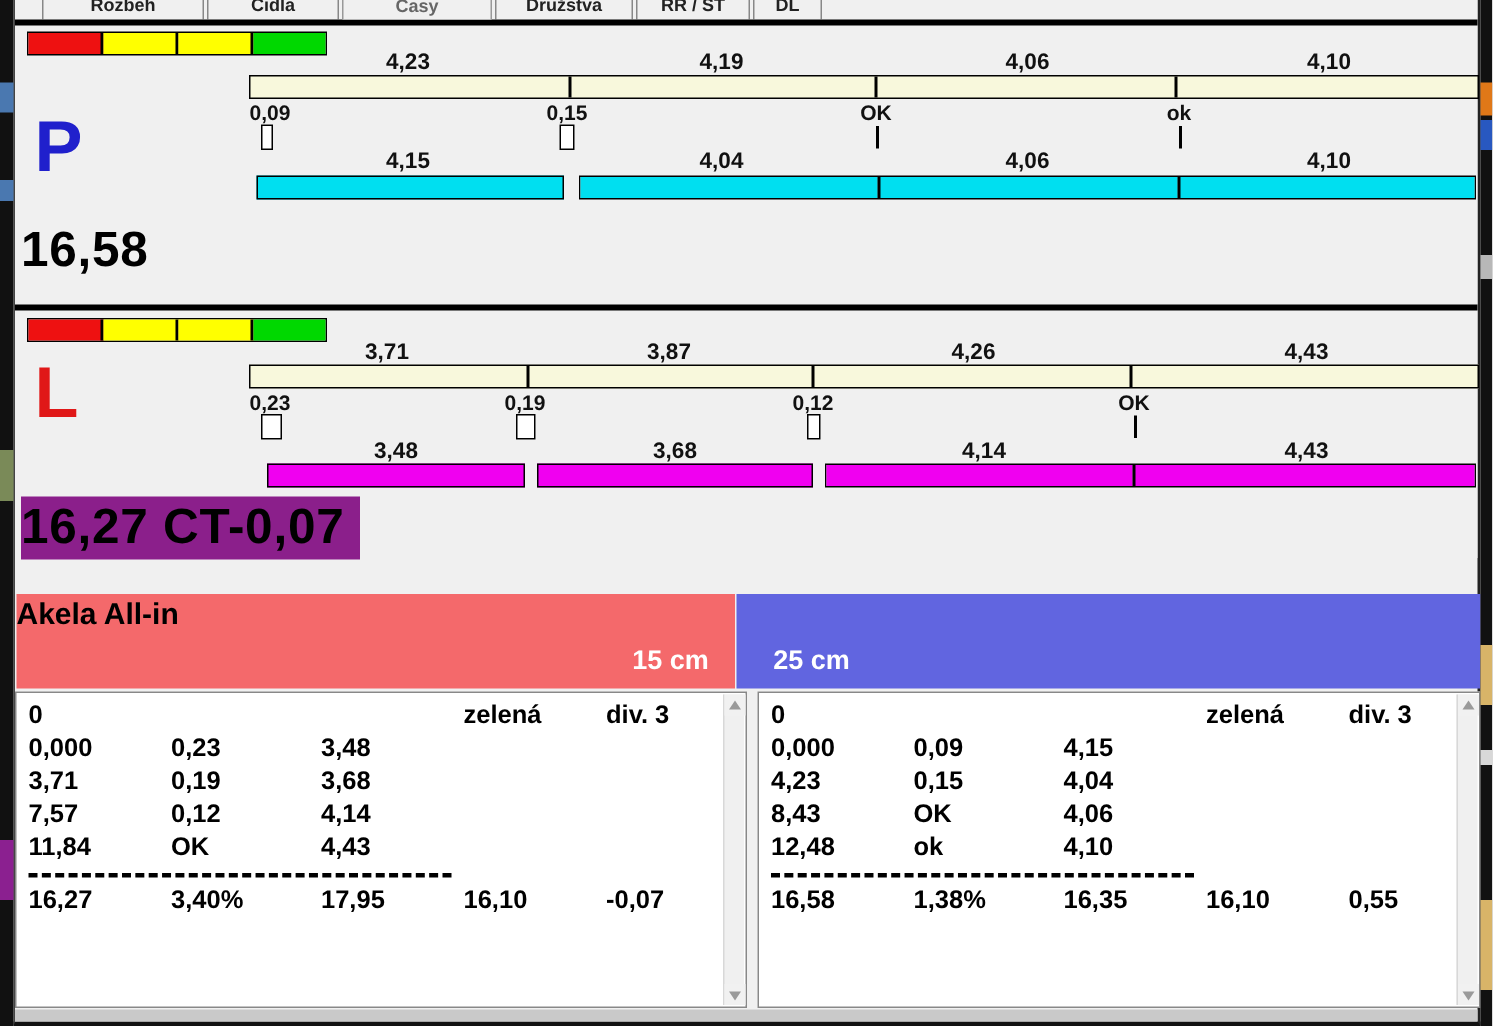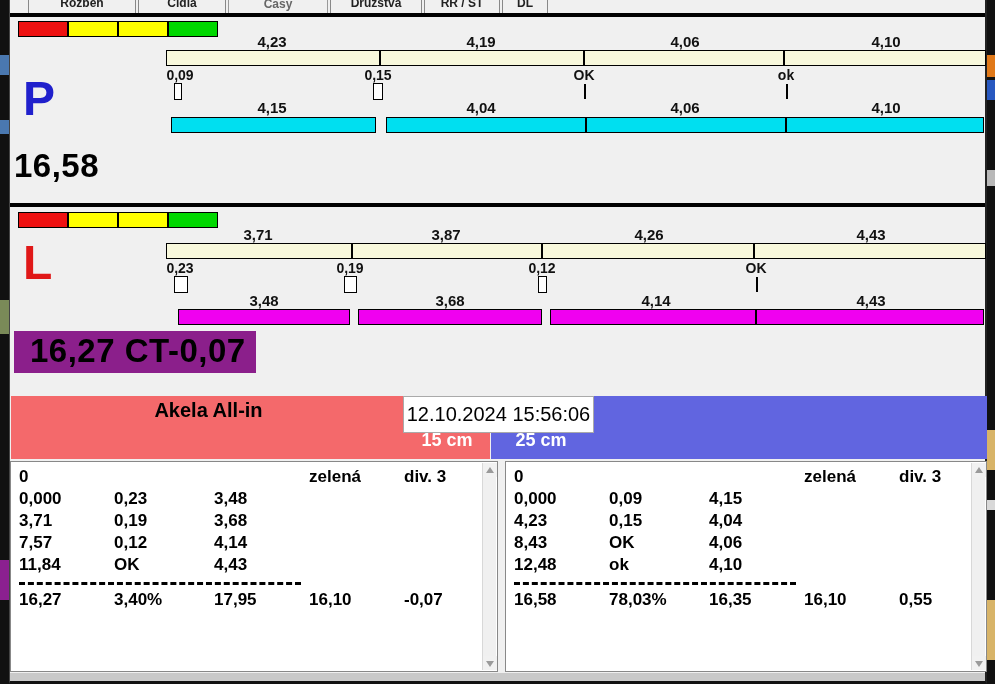--- a/index.html
+++ b/index.html
@@ -36,21 +36,21 @@
   .status-cell { flex:1; border-right:2px solid #000; }
   .status-cell:last-child { border-right:none; }
 
   .big-letter { position:absolute; left:13px; font-size:48px; font-weight:bold; line-height:48px; }
   .letter-p { top:58px; color:#2020cc; }
   .letter-l { top:32px; color:#e01818; }
 
   .big-total { position:absolute; left:4px; font-size:33px; font-weight:bold; color:#000;
                letter-spacing:0.5px; }
   .total-p { top:130px; }
-  .total-l { top:124px; background:#8b1f8b; padding:1px 10px 3px 16px; }
+  .total-l { top:124px; background:#8b1f8b; padding:1px 10px 3px 0; }
 
   .bar-zone { position:absolute; left:156px; width:820px; height:16px; }
   .lbl-row { position:absolute; left:156px; width:820px; height:16px; }
   .seg-lbl { position:absolute; transform:translateX(-50%); font-weight:bold; font-size:15px;
              color:#111; white-space:nowrap; }
 
   .cream-bar { border:1px solid #000; background:#f8f8dc; display:flex; }
   .cream-seg { height:100%; }
   .cream-seg + .cream-seg { border-left:2px solid #000; }
 
@@ -64,21 +64,21 @@
   .seg-group.mag-g > div { background:#f000f0; }
 
   .tick-box { position:absolute; top:0; width:10px; height:17px; background:#fff; border:1px solid #000; }
   .tick-line { position:absolute; top:1px; width:2px; height:15px; background:#000; }
 
   
   .teams { position:absolute; left:0; top:396px; width:100%; height:278px; }
   .hdr { position:absolute; top:0; height:63px; }
   .hdr-red { left:1px; width:479px; background:#f4696b; }
   .hdr-blue { left:481px; width:496px; background:#6165e0; }
-  .hdr-title { position:absolute; top:3px; text-align:center; font-size:20px; font-weight:bold; color:#000; }
+  .hdr-title { position:absolute; top:3px; text-align:left; font-size:20px; font-weight:bold; color:#000; }
   .hdr-dogs { position:absolute; top:36px; text-align:center; font-size:16px; font-weight:bold; color:#fff; }
   .hdr-size { position:absolute; top:34px; text-align:center; font-size:18px; font-weight:bold; color:#fff; }
 
   .date-box { position:absolute; left:393px; top:0; width:191px; height:37px; background:#fff;
               border:1px solid #aaa; text-align:center; line-height:35px; font-size:20px; color:#000;
               z-index:3; white-space:nowrap; }
 
   .dtable { position:absolute; top:65px; height:211px; background:#fff; border:1px solid #888; }
   .dtable-left { left:0; width:488px; }
   .dtable-right { left:495px; width:482px; }
@@ -234,21 +234,20 @@
 
       <div class="hdr hdr-red">
         <div class="hdr-title" style="left:0;width:395px;">Akela All-in</div>
         <div class="hdr-size" style="left:393px;width:86px;">15 cm</div>
       </div>
 
       <div class="hdr hdr-blue">
         <div class="hdr-size" style="left:0;width:100px;">25 cm</div>
       </div>
 
-      <div class="date-box">12.10.2024 15:56:06</div>
 
       <div class="dtable dtable-left">
         <div class="tbl-inner">
           <div class="trow">
             <span>0</span>
             <span></span>
             <span></span>
             <span>zelená</span>
             <span>div. 3</span>
           </div>
@@ -332,21 +331,21 @@
           <div class="trow">
             <span>12,48</span>
             <span>ok</span>
             <span>4,10</span>
             <span></span>
             <span></span>
           </div>
           <div class="dash-sep"></div>
           <div class="trow">
             <span>16,58</span>
-            <span>78,03%</span>
+            <span>1,38%</span>
             <span>16,35</span>
             <span>16,10</span>
             <span>0,55</span>
           </div>
         </div>
         <div class="vscroll">
           <div class="sbtn up">
               <div class="tri tri-up"></div>
             </div>
           <div class="sbtn down">

